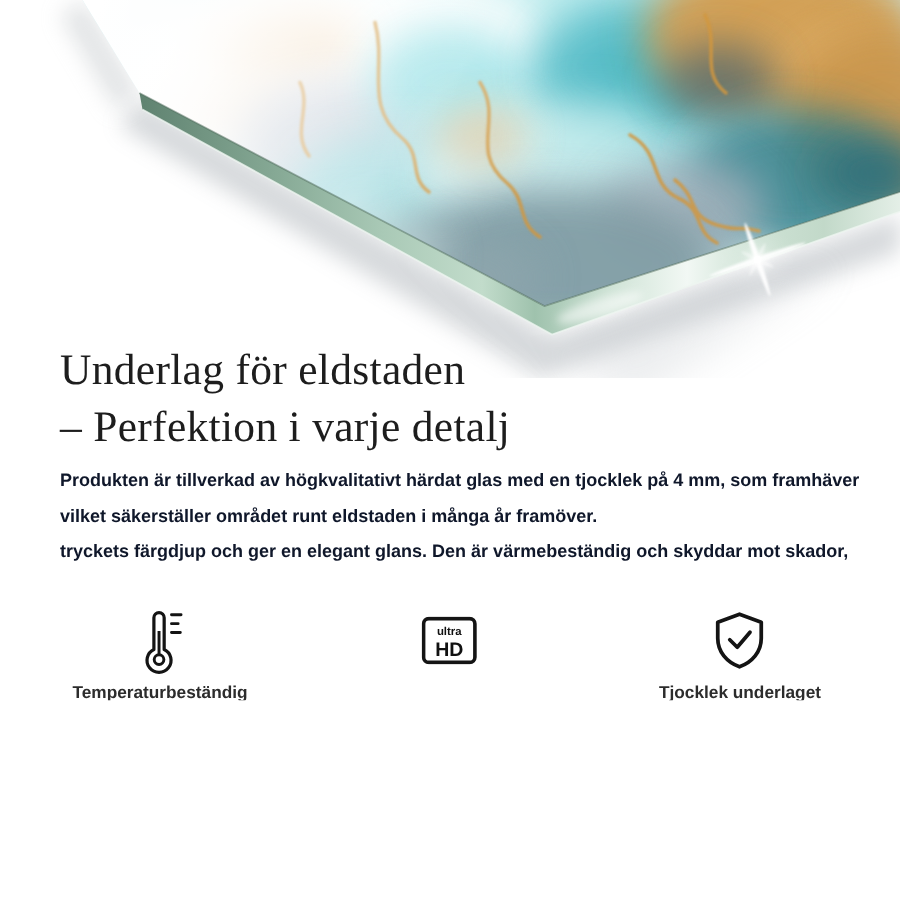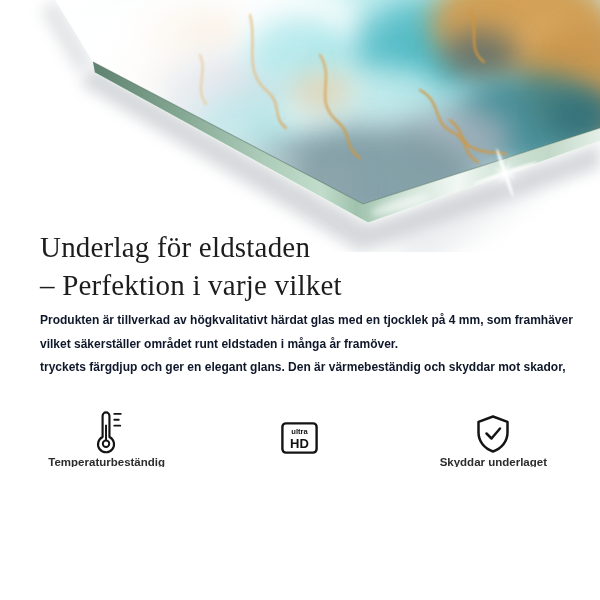--- a/index.html
+++ b/index.html
@@ -9,21 +9,21 @@
   .page-title{position:absolute;left:40px;top:228px;margin:0;
       font-family:"Liberation Serif",serif;font-weight:400;
       font-size:29px;line-height:38px;color:#1d1d1d;letter-spacing:.2px;}
   .page-title span{display:block;}
   .intro{position:absolute;left:40px;top:309px;margin:0;width:540px;
       font-size:12px;line-height:23.5px;color:#0f172a;font-weight:bold;}
   .intro span{display:block;white-space:nowrap;}
   .features{position:absolute;left:10px;top:400px;width:580px;
       display:grid;grid-template-columns:repeat(3,1fr);grid-template-rows:69px 69px;row-gap:13px;}
   .feature{display:flex;flex-direction:column;align-items:center;}
-  .feat-icon{height:54px;display:flex;align-items:flex-end;justify-content:center;}
+  .feat-icon{height:54px;display:flex;align-items:center;justify-content:center;}
   .feat-label{font-size:11.5px;line-height:14px;color:#2c2c2c;margin-top:1px;text-align:center;font-weight:bold;}
   svg{display:block;}
 </style>
 </head>
 <body>
 
 <div class="page">
 
   <div class="hero">
     <svg width="600" height="252" viewBox="0 0 600 252">
@@ -126,21 +126,21 @@
           <ellipse rx="12" ry="1.2" fill="#ffffff" filter="url(#b1)"></ellipse>
           <ellipse rx="1.2" ry="12" fill="#ffffff" filter="url(#b1)"></ellipse>
         </g>
         <circle r="2.4" fill="#ffffff"></circle>
       </g>
     </svg>
   </div>
 
   <h1 class="page-title">
     <span>Underlag för eldstaden</span>
-    <span>– Perfektion i varje vilket</span>
+    <span>– Perfektion i varje detalj</span>
   </h1>
 
   <p class="intro">
     <span>Produkten är tillverkad av högkvalitativt härdat glas med en tjocklek på 4 mm, som framhäver</span>
     <span>vilket säkerställer området runt eldstaden i många år framöver.</span>
     <span>tryckets färgdjup och ger en elegant glans. Den är värmebeständig och skyddar mot skador,</span>
   </p>
 
   <div class="features">
 
@@ -166,21 +166,21 @@
       </div>
     </div>
 
     <div class="feature">
       <div class="feat-icon">
         <svg width="38" height="40" viewBox="0 0 38 40" fill="none" stroke="#141414" stroke-width="2.5">
           <path d="M19,2.5 L33.5,7.8 V18.5 C33.5,27.5 27.5,34.5 19,37.5 C10.5,34.5 4.5,27.5 4.5,18.5 V7.8 Z" stroke-linejoin="round"></path>
           <path d="M12.5,19.5 L17.5,24.5 L26,14.5" stroke-linecap="round" stroke-linejoin="round"></path>
         </svg>
       </div>
-      <div class="feat-label">Skyddar underlaget</div>
+      <div class="feat-label">Tjocklek underlaget</div>
     </div>
 
 
 
     <div class="feature">
       <div class="feat-icon">
         <svg width="38" height="42" viewBox="0 0 40 44">
           <defs>
             <pattern id="hatchBar" width="5.5" height="5.5" patternUnits="userSpaceOnUse" patternTransform="rotate(45)">
               <rect width="5.5" height="5.5" fill="#ffffff"></rect>

